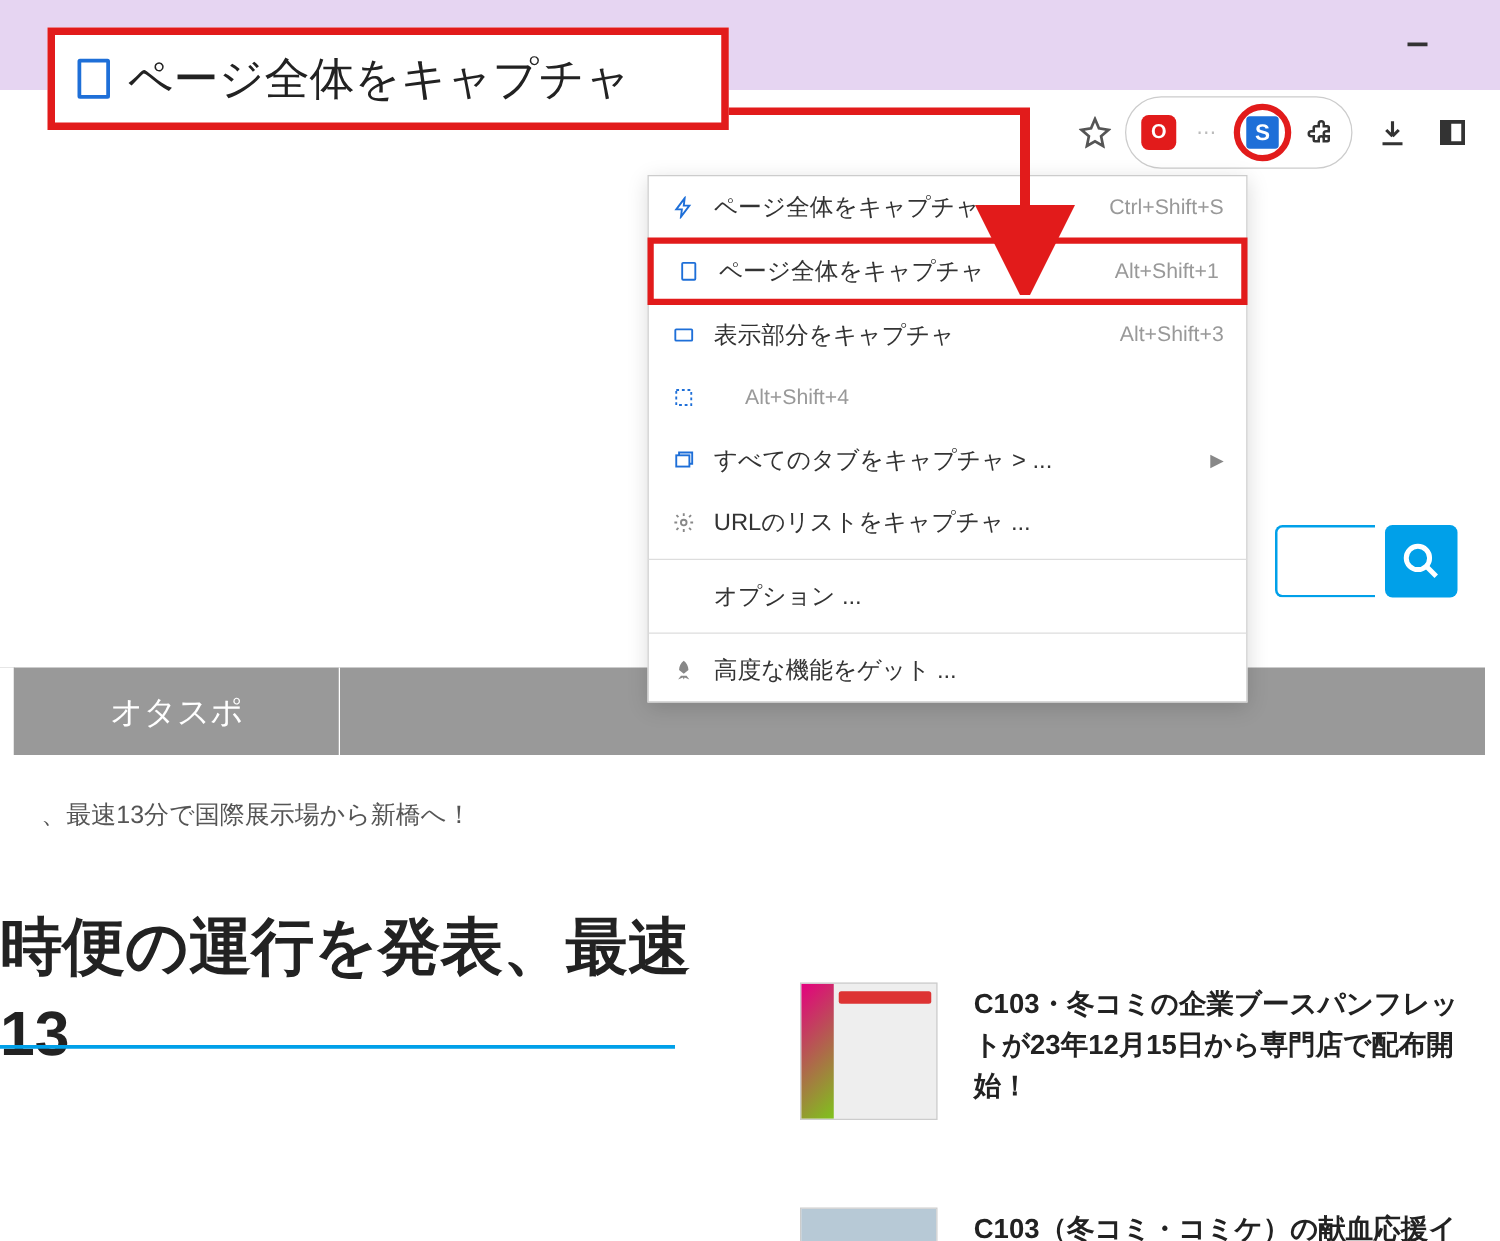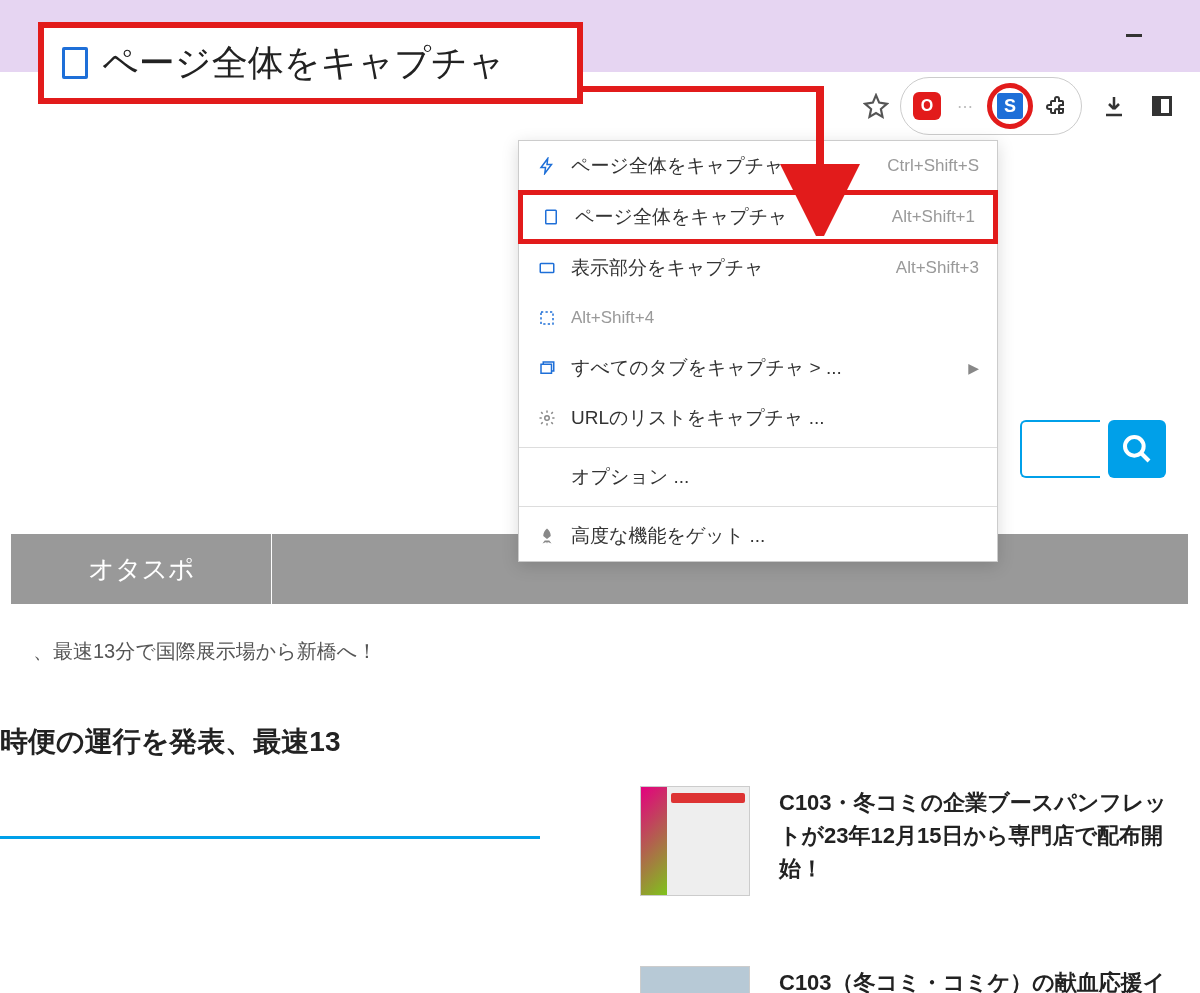--- a/index.html
+++ b/index.html
@@ -127,21 +127,21 @@
     gap: 14px;
     height: 50px;
     padding: 0 18px;
     font-size: 19px;
     color: #333;
     border-bottom: none;
     position: relative;
   }
   .menu-item .mi-icon { width: 20px; display:flex; align-items:center; justify-content:center; flex-shrink:0; }
   .menu-item .mi-label { flex: 1; }
-  .menu-item .mi-shortcut { color: #999; font-size: 17px; }
+  .menu-item .mi-shortcut { color: #999; font-size: 17px; margin-left: 25px; }
   .menu-sep { height: 1px; background: #ddd; margin: 4px 0; }
   .menu-item.highlighted {
     border: 5px solid #E21B1B;
     height: 54px;
     margin: -1px;
   }
   .menu-item .arrow-sub { color: #888; font-size: 14px; margin-left: 6px; }
   .mi-icon svg { width: 18px; height: 18px; }
 
   
@@ -204,21 +204,21 @@
     left: 0;
     font-size: 20px;
     color: #555;
     margin-left: 33px;
   }
 
   .headline {
     position: absolute;
     top: 586px;
     left: 0;
-    font-size: 28px;
+    font-size: 50px;
     font-weight: bold;
     color: #222;
     max-width: 560px;
     line-height: 1.4;
   }
   .headline-sep {
     position: absolute;
     top: 700px;
     left: 0;
     width: 540px;

